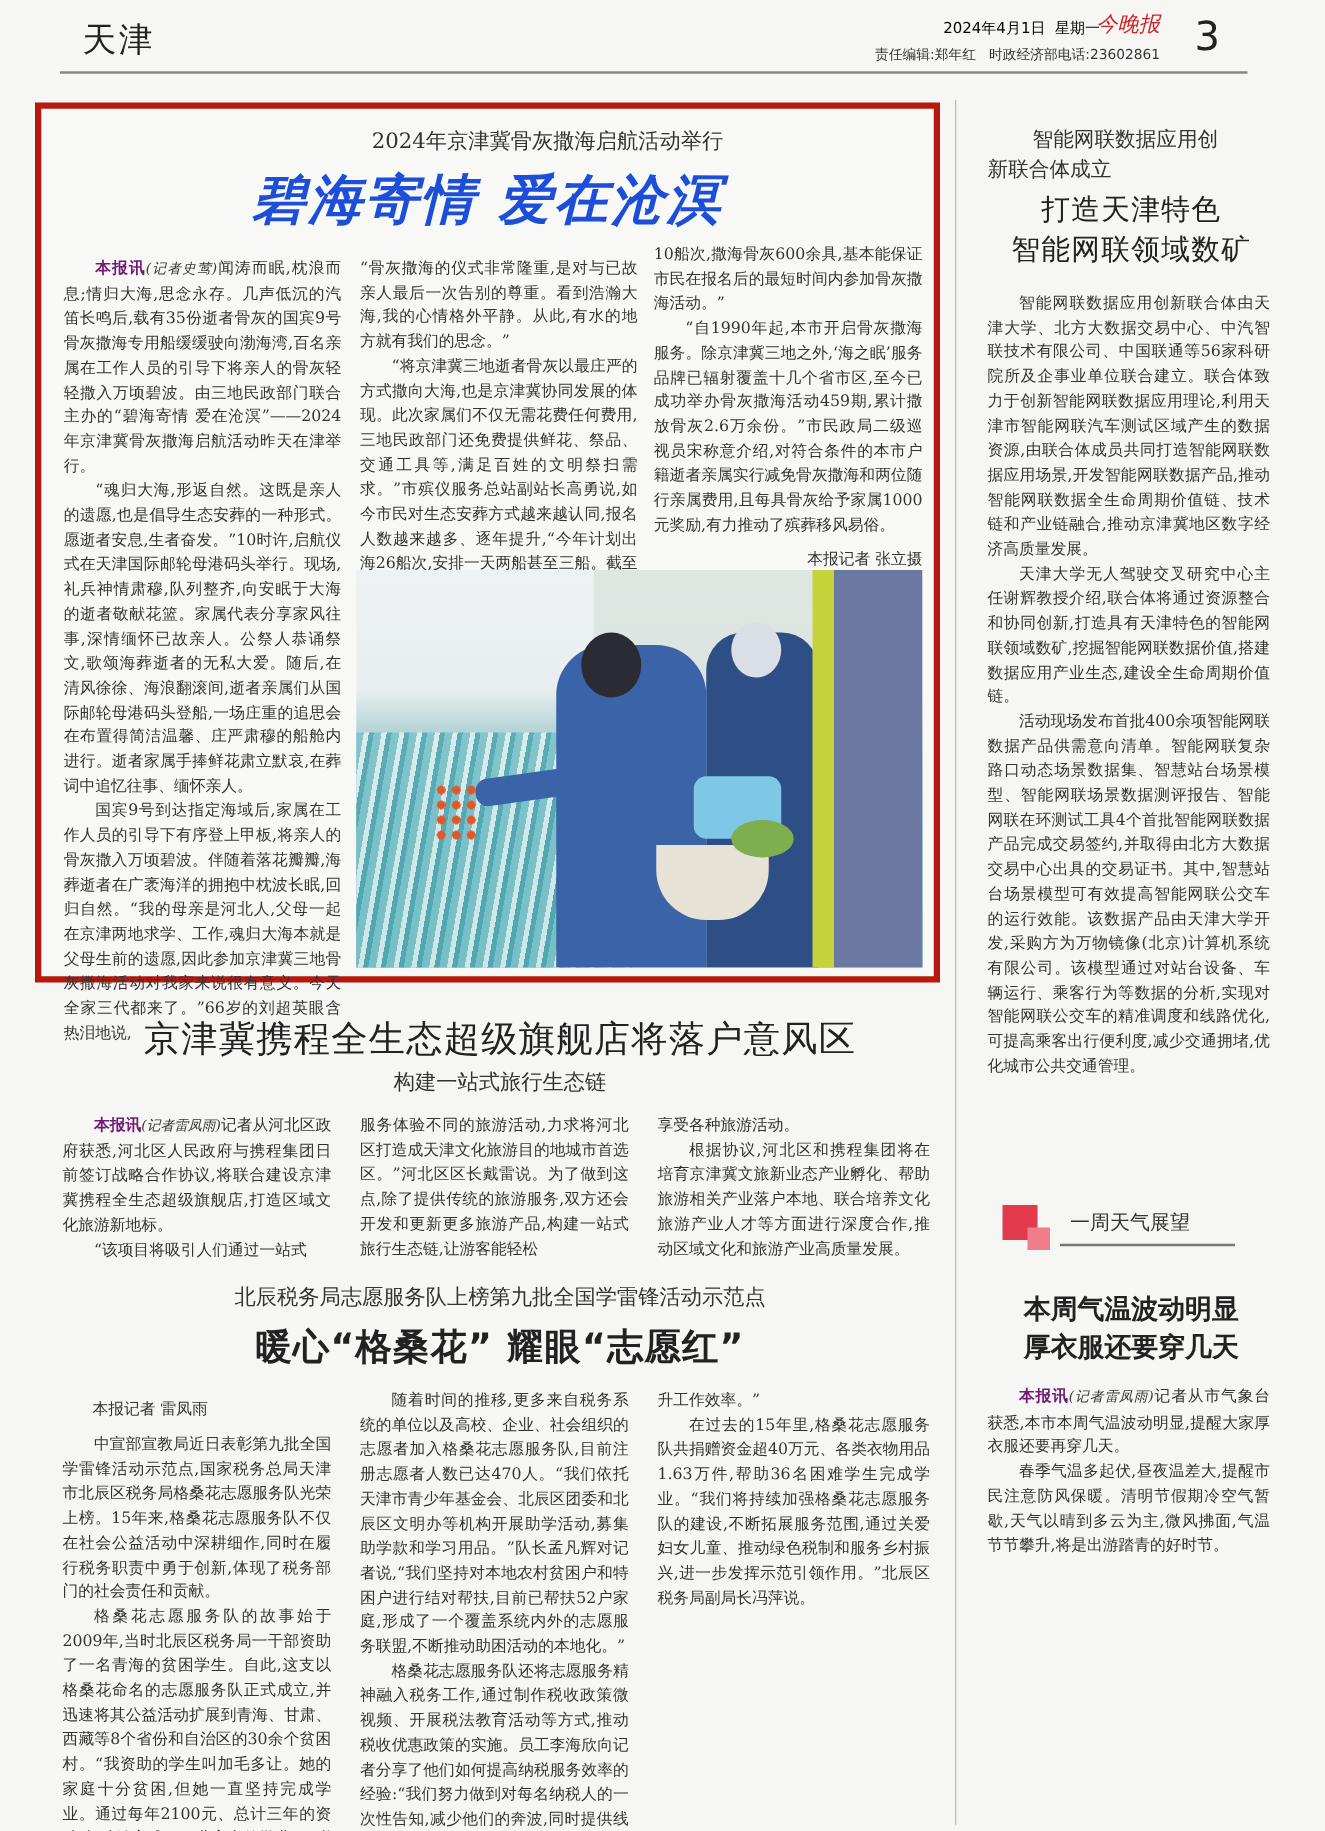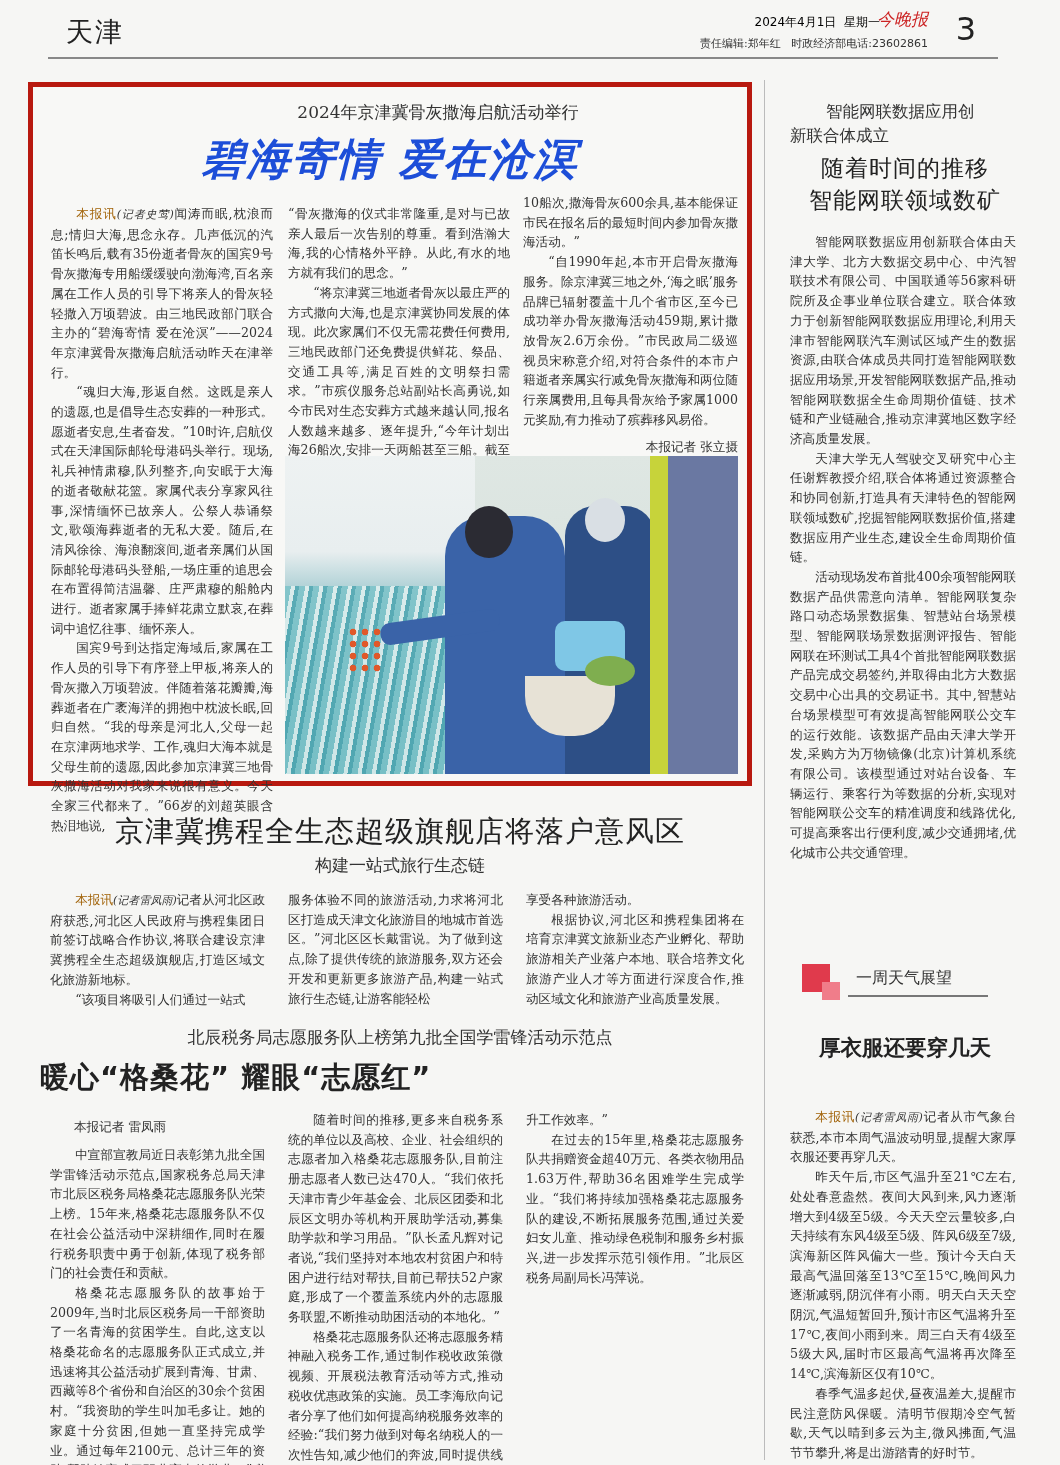--- a/index.html
+++ b/index.html
@@ -19,21 +19,21 @@
   .vrule { position: absolute; left: 764px; top: 80px; width: 1px; height: 1380px; background: #bbb; }
 
   
   .feature { position: absolute; left: 28px; top: 82px; width: 724px; height: 704px; border: 5px solid #b8190f; background: #f8f8f6; }
   .feature .kicker { position: absolute; left: 0; width: 100%; top: 14px; text-align: center; font-size: 17px; color: #333; margin-left: 48px; }
   .feature .headline { position: absolute; left: 0; width: 100%; top: 44px; text-align: center; font-size: 43px; font-weight: bold; font-family: "DejaVu Sans", sans-serif; color: #1d4ed8; letter-spacing: 2px; font-style: italic; }
 
   .col { position: absolute; font-size: 12.6px; line-height: 19.7px; text-align: justify; color: #333; }
   .col p { text-indent: 2em; }
   .col p.noind { text-indent: 0; }
-  .lead { font-weight: normal; color: #a16207; }
+  .lead { font-weight: bold; color: #701a75; }
   .byline-inline { font-style: italic; font-size: 11px; }
   .credit { text-align: right; font-size: 12.6px; margin-top: 8px; }
 
   .photo { position: absolute; left: 252px; top: 369px; width: 453px; height: 318px; overflow: hidden;
     background: linear-gradient(180deg, #eef2f2 0%, #e8eeef 30%, #9fc9cf 45%, #6db3bd 70%, #5aa8b2 100%); }
   .photo .sea { position: absolute; left: 0; top: 130px; width: 220px; height: 190px; background: repeating-linear-gradient(100deg, #7cc3c9 0 6px, #e2f1f0 6px 10px, #4ea6b1 10px 14px); opacity: 0.85; }
   .photo .hull { position: absolute; left: 190px; top: 0; width: 180px; height: 318px; background: linear-gradient(180deg,#dfe7e3,#cfdcd8); }
   .photo .p1 { position: absolute; left: 160px; top: 60px; width: 120px; height: 258px; background: #3a63a8; border-radius: 40px 40px 0 0; }
   .photo .p1h { position: absolute; left: 180px; top: 50px; width: 48px; height: 52px; background: #2b2b33; border-radius: 50%; }
   .photo .arm { position: absolute; left: 95px; top: 160px; width: 120px; height: 22px; background: #3a63a8; transform: rotate(-8deg); border-radius: 10px; }
@@ -44,21 +44,21 @@
   .photo .basket { position: absolute; left: 240px; top: 220px; width: 90px; height: 60px; background: #e7e2d6; border-radius: 0 0 40px 40px; }
   .photo .flowers { position: absolute; left: 300px; top: 200px; width: 50px; height: 30px; background: #7fae4f; border-radius: 50%; }
   .photo .bag { position: absolute; left: 270px; top: 165px; width: 70px; height: 50px; background: #7fc7e6; border-radius: 10px; }
 
   
   .art2-title { position: absolute; left: 40px; width: 720px; top: 812px; text-align: center; font-size: 29px; font-family: "DejaVu Sans", sans-serif; color: #222; letter-spacing: 1px; }
   .art2-sub { position: absolute; left: 40px; width: 720px; top: 854px; text-align: center; font-size: 17px; font-family: "DejaVu Sans", sans-serif; color: #333; }
 
   
   .art3-kicker { position: absolute; left: 40px; width: 720px; top: 1026px; text-align: center; font-size: 17px; font-family: "DejaVu Sans", sans-serif; color: #333; }
-  .art3-title { position: absolute; left: 40px; width: 720px; top: 1058px; font-size: 29px; font-weight: bold; font-family: "DejaVu Sans", sans-serif; color: #222; letter-spacing: 1px; }
+  .art3-title { position: absolute; left: 40px; width: 720px; top: 1058px; text-align: center; font-size: 29px; font-weight: bold; font-family: "DejaVu Sans", sans-serif; color: #222; letter-spacing: 1px; }
 
   
   .rc-kicker { position: absolute; left: 790px; top: 100px; width: 230px; font-size: 16.5px; line-height: 24px; font-family: "DejaVu Sans", sans-serif; color: #333; }
   .rc-kicker span { display: block; }
   .rc-kicker .l1 { padding-left: 36px; }
   .rc-title { position: absolute; left: 790px; top: 152px; width: 230px; text-align: center; font-size: 23px; line-height: 32px; font-family: "DejaVu Sans", sans-serif; color: #222; letter-spacing: 1px; }
 
   .weather-badge { position: absolute; left: 802px; top: 964px; width: 200px; height: 36px; }
   .weather-badge .sq1 { position: absolute; left: 0; top: 0; width: 28px; height: 28px; background: #e03a4c; }
   .weather-badge .sq2 { position: absolute; left: 20px; top: 18px; width: 18px; height: 18px; background: #f07d8a; }
@@ -146,35 +146,35 @@
 <div class="col" id="x-col3" style="left:526px; top:1110px; width:218px;">
     <p class="noind">升工作效率。”</p>
     <p>在过去的15年里,格桑花志愿服务队共捐赠资金超40万元、各类衣物用品1.63万件,帮助36名困难学生完成学业。“我们将持续加强格桑花志愿服务队的建设,不断拓展服务范围,通过关爱妇女儿童、推动绿色税制和服务乡村振兴,进一步发挥示范引领作用。”北辰区税务局副局长冯萍说。</p>
   </div>
 
 <div class="rc-kicker">
   <span class="l1">智能网联数据应用创</span>
   <span>新联合体成立</span>
 </div>
 <div class="rc-title">
-  <div>随着时间的推移</div>
+  <div>打造天津特色</div>
   <div>智能网联领域数矿</div>
 </div>
 <div class="col" id="s-col" style="left:790px; top:232px; width:226px;">
     <p>智能网联数据应用创新联合体由天津大学、北方大数据交易中心、中汽智联技术有限公司、中国联通等56家科研院所及企事业单位联合建立。联合体致力于创新智能网联数据应用理论,利用天津市智能网联汽车测试区域产生的数据资源,由联合体成员共同打造智能网联数据应用场景,开发智能网联数据产品,推动智能网联数据全生命周期价值链、技术链和产业链融合,推动京津冀地区数字经济高质量发展。</p>
     <p>天津大学无人驾驶交叉研究中心主任谢辉教授介绍,联合体将通过资源整合和协同创新,打造具有天津特色的智能网联领域数矿,挖掘智能网联数据价值,搭建数据应用产业生态,建设全生命周期价值链。</p>
     <p>活动现场发布首批400余项智能网联数据产品供需意向清单。智能网联复杂路口动态场景数据集、智慧站台场景模型、智能网联场景数据测评报告、智能网联在环测试工具4个首批智能网联数据产品完成交易签约,并取得由北方大数据交易中心出具的交易证书。其中,智慧站台场景模型可有效提高智能网联公交车的运行效能。该数据产品由天津大学开发,采购方为万物镜像(北京)计算机系统有限公司。该模型通过对站台设备、车辆运行、乘客行为等数据的分析,实现对智能网联公交车的精准调度和线路优化,可提高乘客出行便利度,减少交通拥堵,优化城市公共交通管理。</p>
   </div>
 
 <div class="weather-badge">
   <div class="sq1"></div>
   <div class="sq2"></div>
   <div class="lbl">一周天气展望</div>
   <div class="line"></div>
 </div>
 <div class="weather-title">
+  <div>本周气温波动明显</div>
   <div>厚衣服还要穿几天</div>
 </div>
 <div class="col" id="w-col" style="left:790px; top:1107px; width:226px;">
     <p><span class="lead">本报讯</span><span class="byline-inline">(记者雷凤雨)</span>记者从市气象台获悉,本市本周气温波动明显,提醒大家厚衣服还要再穿几天。</p>
-    <p>昨天午后,市区气温升至21℃左右,处处春意盎然。夜间大风到来,风力逐渐增大到4级至5级。今天天空云量较多,白天持续有东风4级至5级、阵风6级至7级,滨海新区阵风偏大一些。预计今天白天最高气温回落至13℃至15℃,晚间风力逐渐减弱,阴沉伴有小雨。明天白天天空阴沉,气温短暂回升,预计市区气温将升至17℃,夜间小雨到来。周三白天有4级至5级大风,届时市区最高气温将再次降至14℃,滨海新区仅有10℃。</p>
     <p>春季气温多起伏,昼夜温差大,提醒市民注意防风保暖。清明节假期冷空气暂歇,天气以晴到多云为主,微风拂面,气温节节攀升,将是出游踏青的好时节。</p>
   </div>
 
 </body></html>

